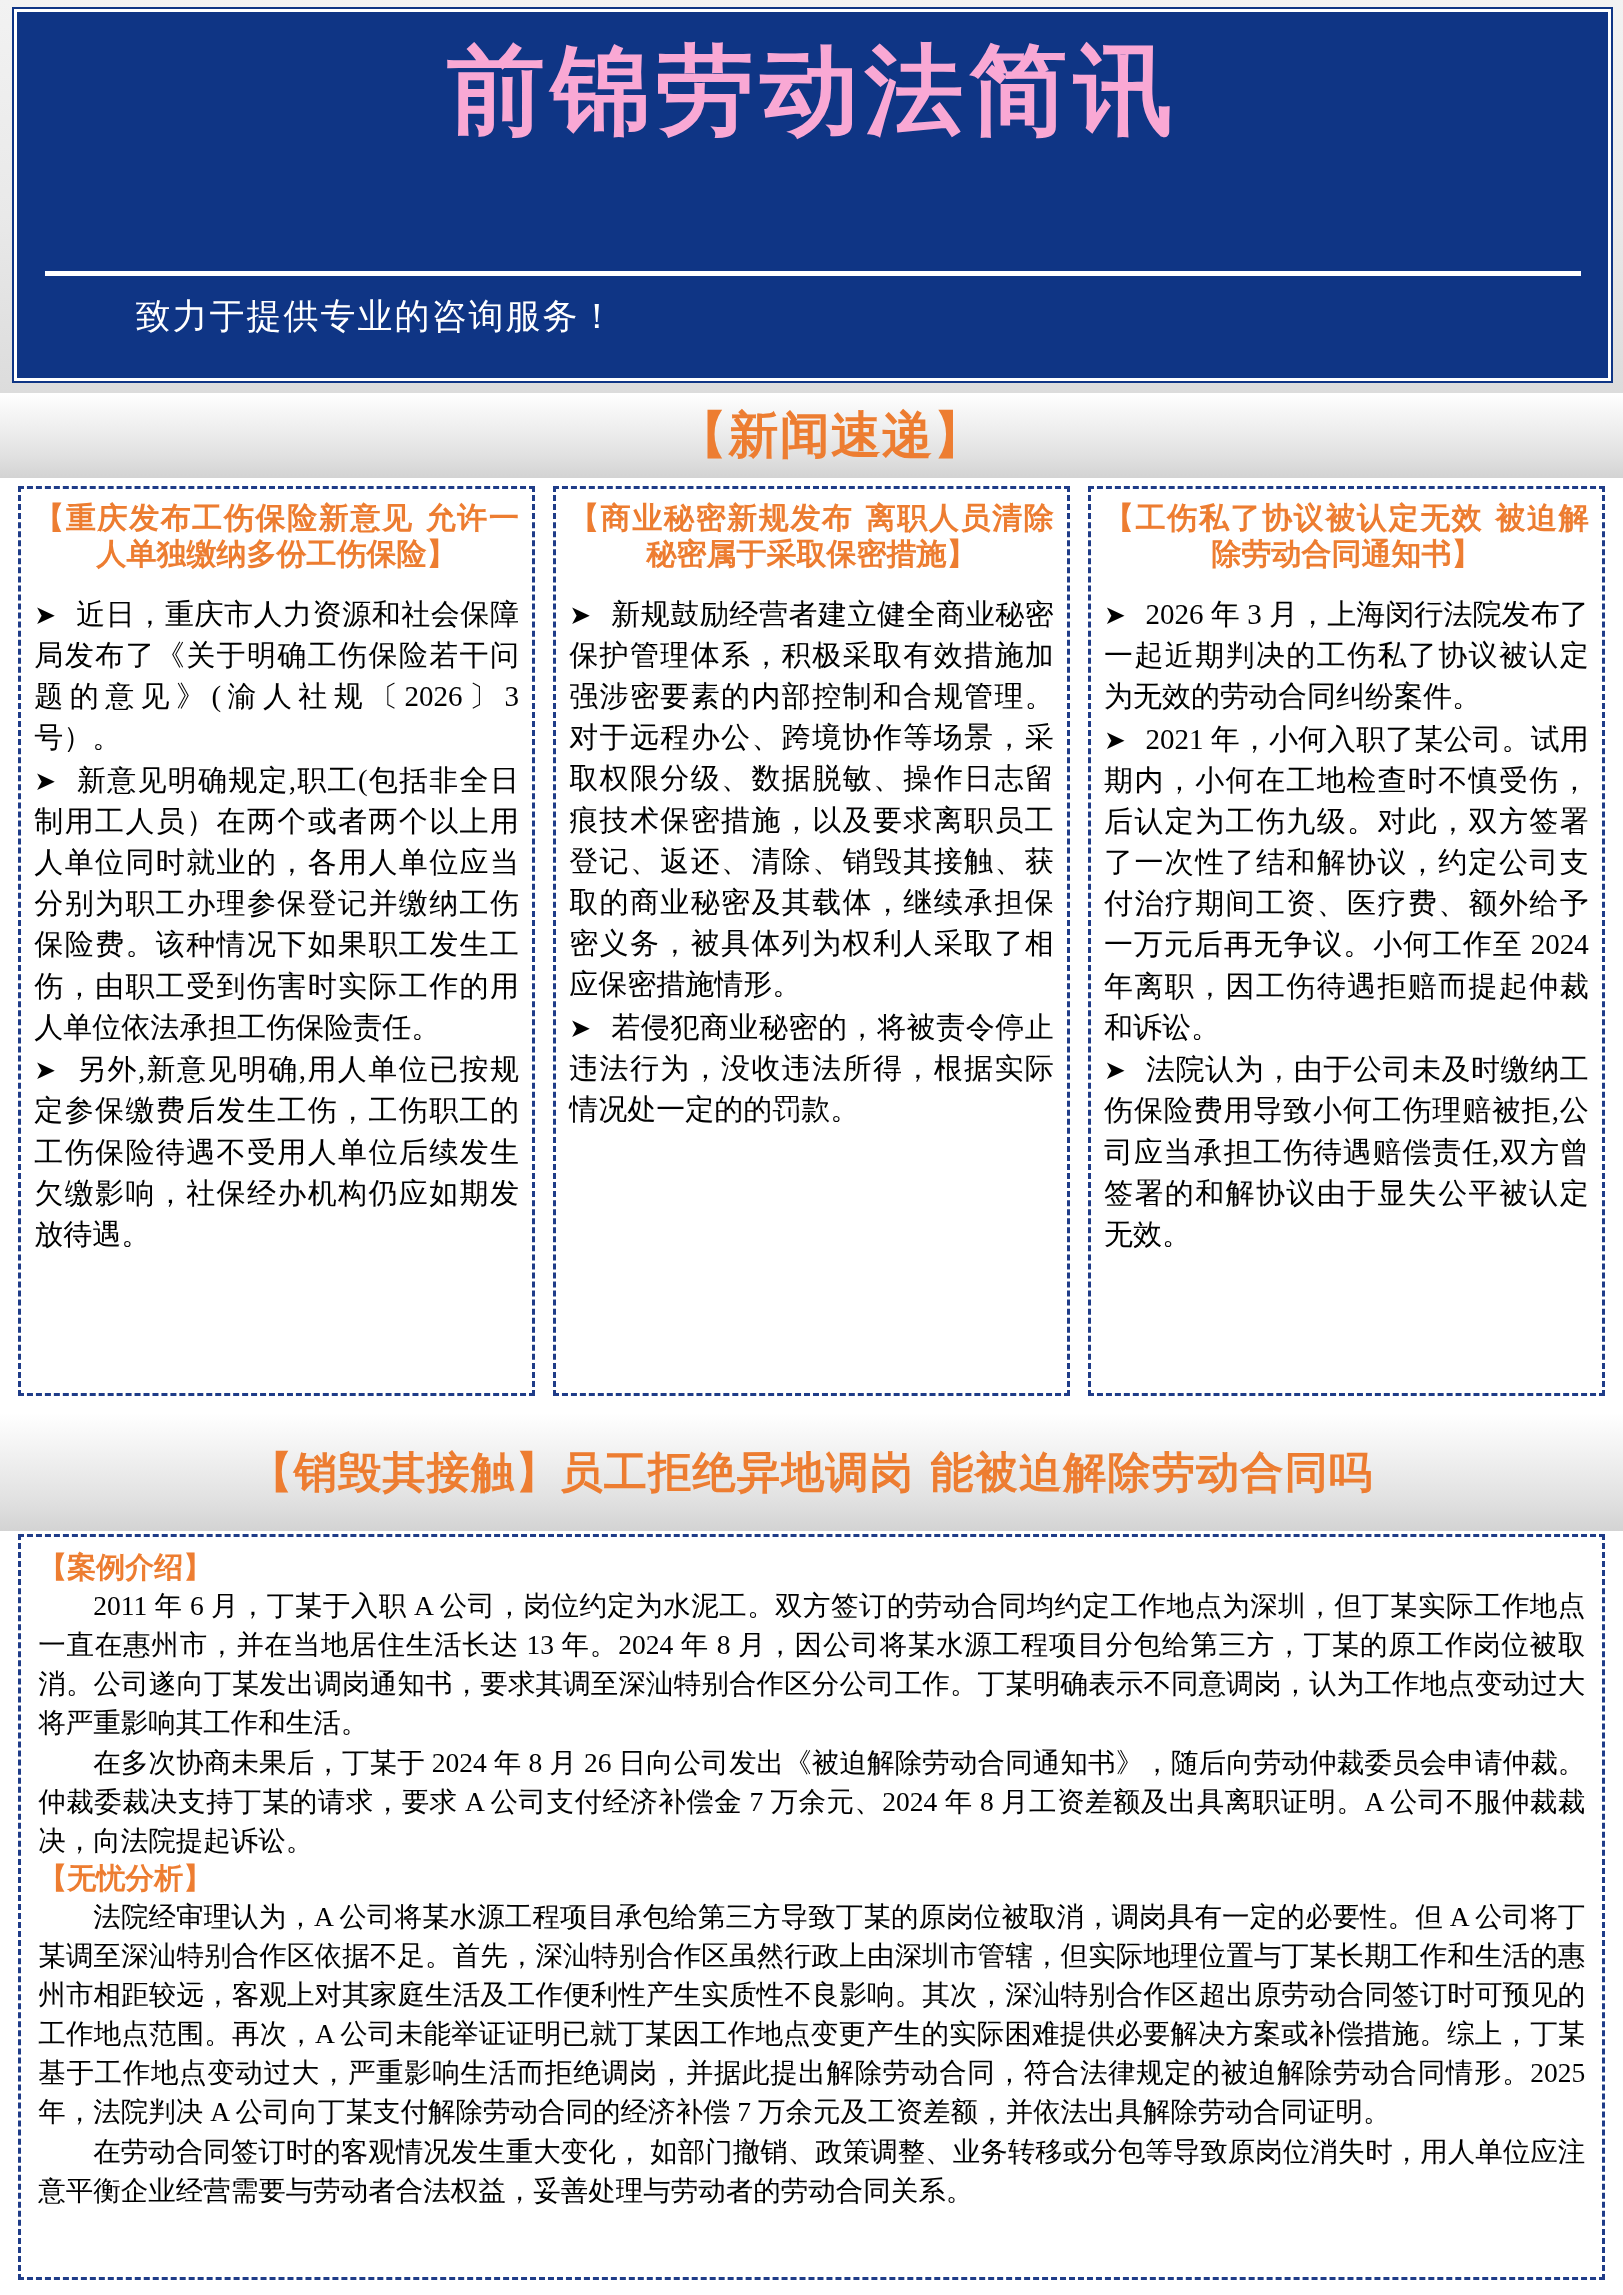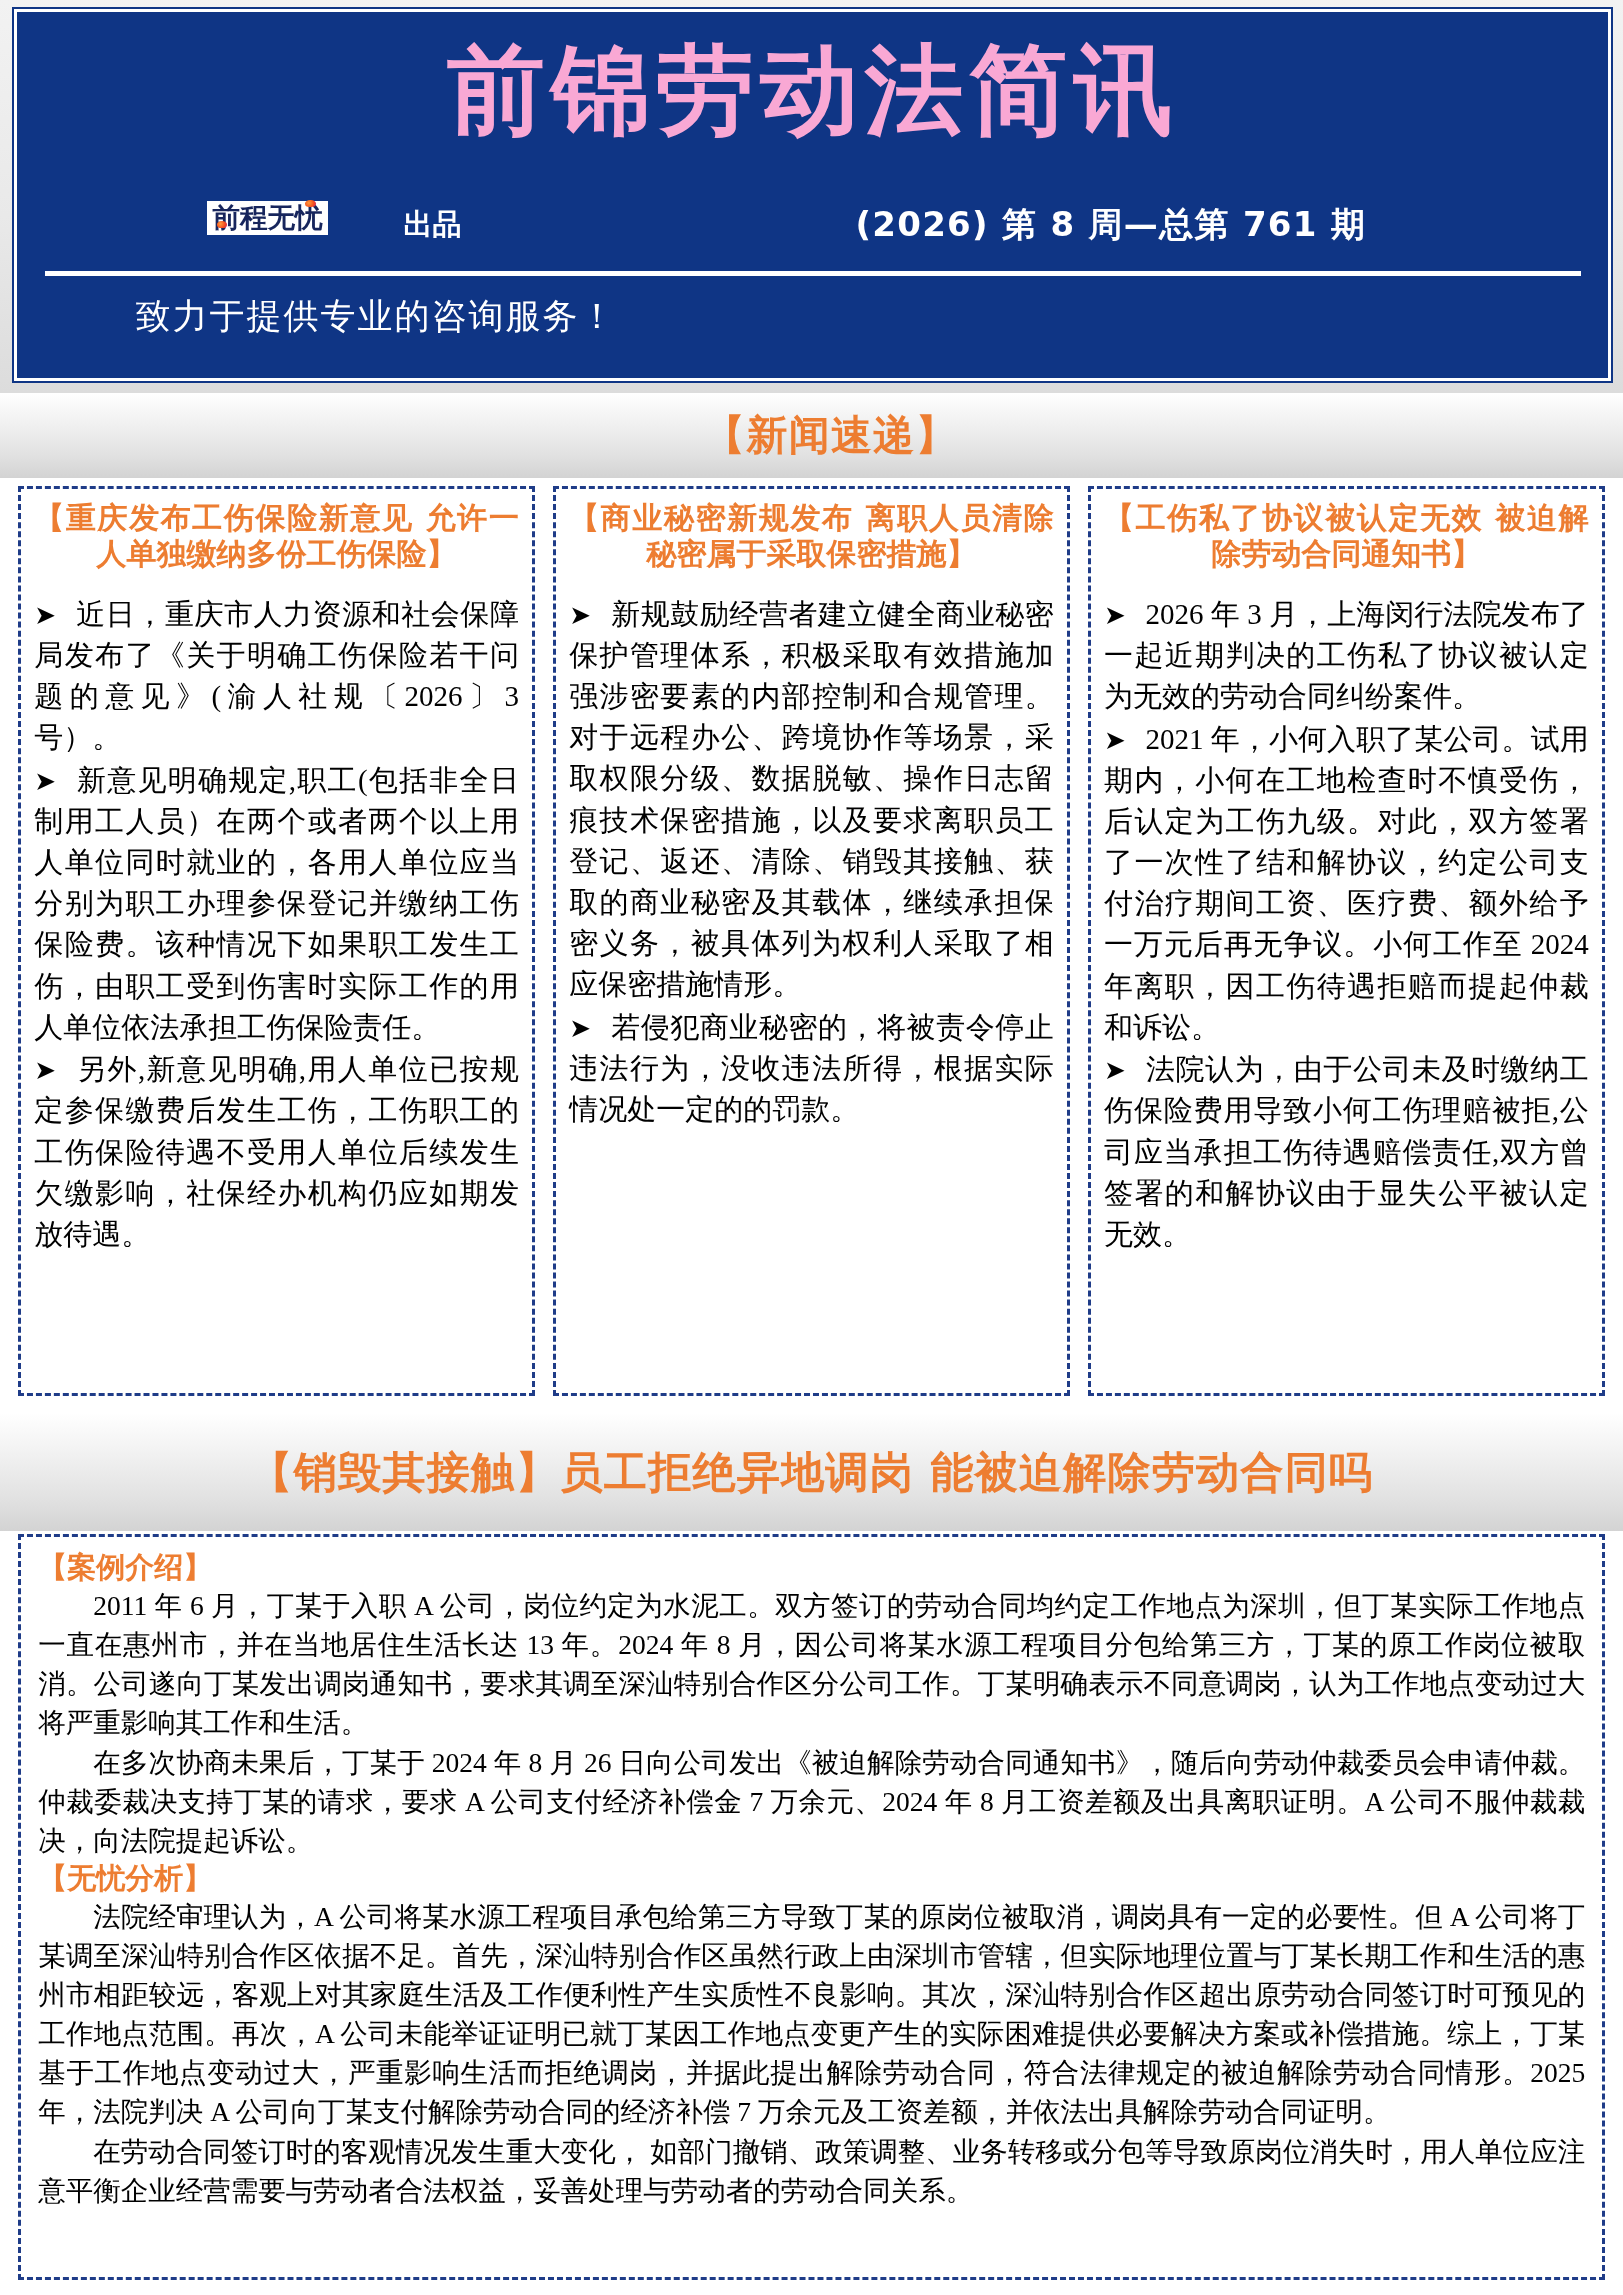--- a/index.html
+++ b/index.html
@@ -144,21 +144,21 @@
     box-sizing: border-box;
   }
   .section-banner .btitle {
     color: #ED7D31;
     font-family: "DejaVu Sans", "Liberation Sans", sans-serif;
     font-weight: bold;
     letter-spacing: 1.3px;
     display: inline-block;
   }
   #news-banner { top: 393px; height: 85px; }
-  #news-banner .btitle { font-size: 41px; line-height: 85px; margin-left: 39px; }
+  #news-banner .btitle { font-size: 50px; line-height: 85px; margin-left: 39px; }
 
   #case-banner { top: 1413px; height: 118px; }
   #case-banner .btitle { font-size: 43px; line-height: 118px; }
 
   
   .news-wrap {
     position: absolute;
     left: 0; top: 486px;
     width: 1623px;
     height: 910px;
@@ -235,29 +235,20 @@
   }
 </style>
 </head>
 <body>
 
 <div class="masthead-outer">
   <div class="masthead">
 
     <div class="mast-title">前锦劳动法简讯</div>
 
-    <div class="mast-row2">
-      <div class="logo-badge">
-        <span class="logo-text">前程无忧</span>
-        <span class="logo-dot d1"></span>
-        <span class="logo-dot d2"></span>
-      </div>
-      <div class="mast-produced">出品</div>
-      <div class="mast-issue">(2026) 第 8 周—总第 761 期</div>
-    </div>
 
     <div class="mast-rule"></div>
 
     <div class="mast-row3">
       <div class="mast-slogan">致力于提供专业的咨询服务！</div>
     </div>
 
   </div>
 </div>
 

